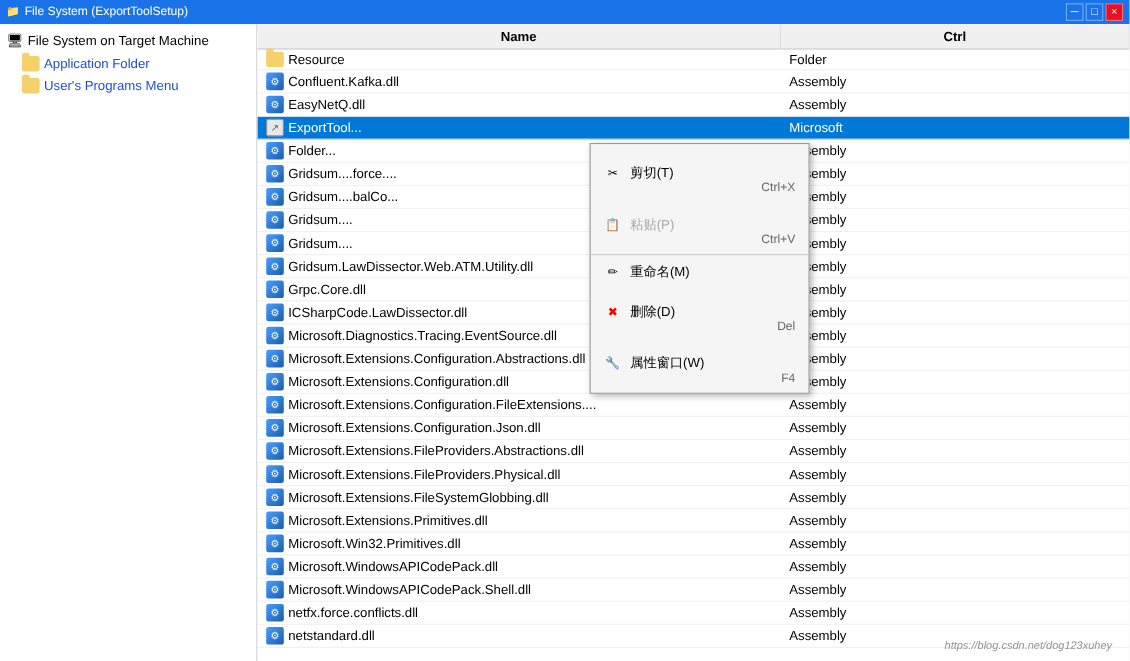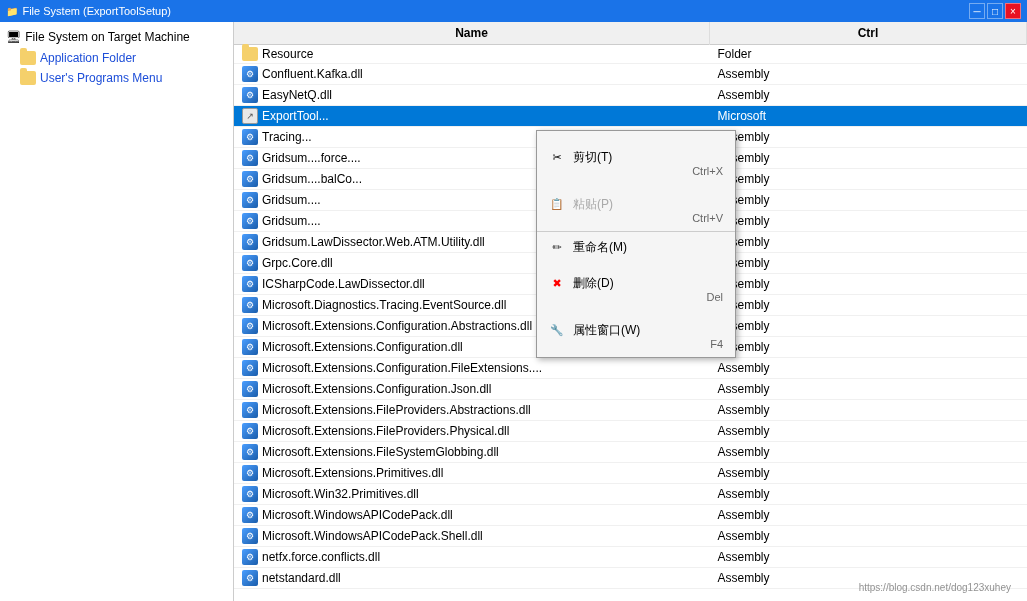--- a/index.html
+++ b/index.html
@@ -210,20 +210,21 @@
       justify-content: center;
       font-size: 11px;
       flex-shrink: 0;
     }
     .watermark {
       position: absolute;
       bottom: 8px;
       right: 16px;
       font-size: 10px;
       color: rgba(100,100,100,0.7);
+      font-style: italic;
     }
   </style>
 </head>
 <body>
 
 <div class="title-bar">
   <div class="title-bar-left">
     <span style="font-size:10px;">📁</span>
     <span>File System (ExportToolSetup)</span>
   </div>
@@ -292,21 +293,21 @@
                 <span class="shortcut-icon">↗</span>
                 <span>ExportTool...</span>
               </div>
             </td>
             <td>Microsoft</td>
           </tr>
           <tr>
             <td>
               <div class="file-row-name">
                 <span class="assembly-icon">⚙</span>
-                <span>Tracing...</span>
+                <span>Folder...</span>
               </div>
             </td>
             <td>Assembly</td>
           </tr>
           <tr>
             <td>
               <div class="file-row-name">
                 <span class="assembly-icon">⚙</span>
                 <span>Gridsum....force....</span>
               </div>

